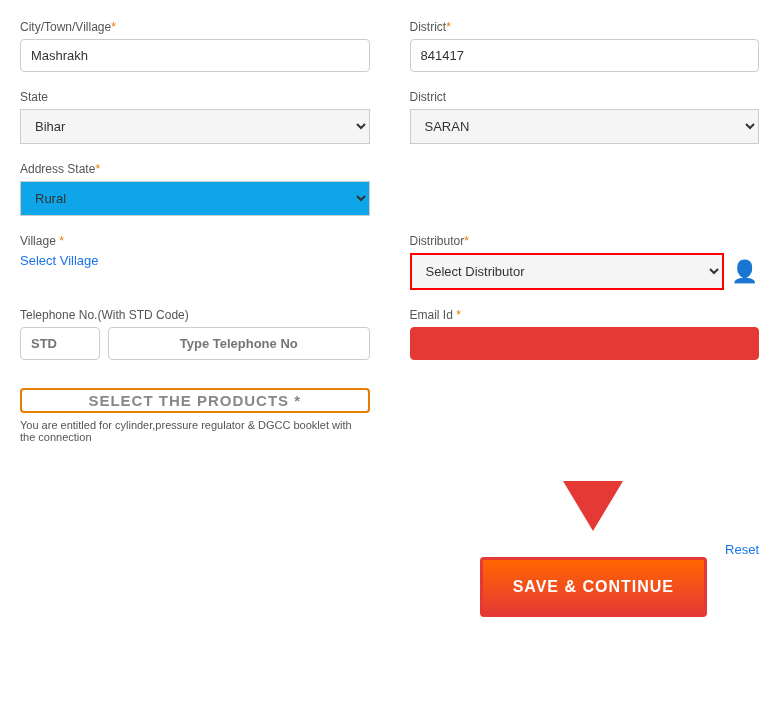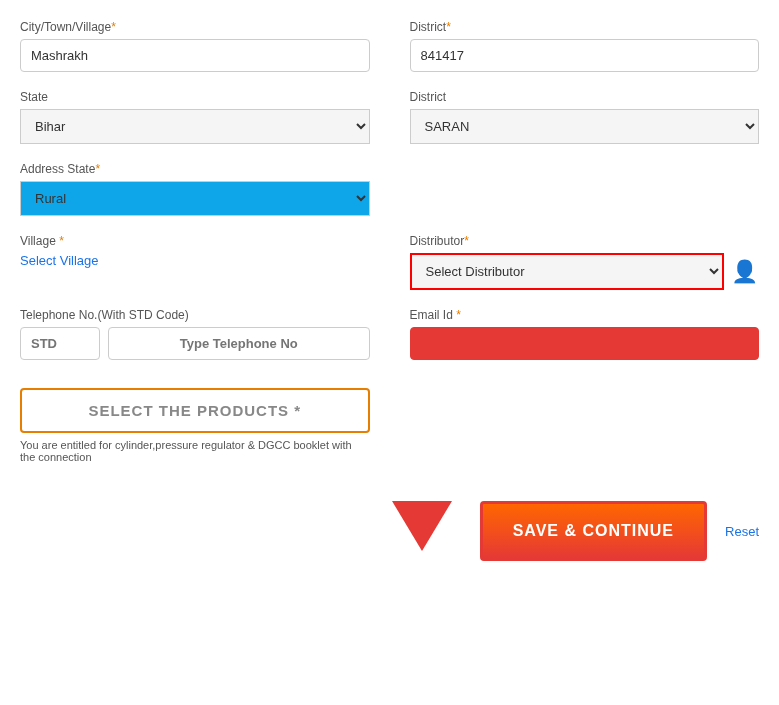--- a/index.html
+++ b/index.html
@@ -124,21 +124,21 @@
       grid-column: 1 / 2;
       margin-top: 10px;
     }
     .select-products-btn {
       border: 2px solid #e67e00;
       background: #fff;
       color: #888;
       font-size: 15px;
       font-weight: bold;
       letter-spacing: 1px;
-      padding: 12px 30px;
+      padding: 2px 30px;
       width: 100%;
       cursor: pointer;
       border-radius: 4px;
       text-transform: uppercase;
     }
     .entitled-text {
       font-size: 11px;
       color: #555;
       margin-top: 6px;
     }
@@ -174,22 +174,22 @@
     .save-row {
       display: flex;
       align-items: flex-end;
       gap: 10px;
       justify-content: flex-end;
       margin-top: 20px;
       grid-column: 1 / -1;
     }
     .arrow-btn-wrap {
       display: flex;
-      flex-direction: row;
-      align-items: flex-start;
+      flex-direction: column;
+      align-items: center;
       gap: 28px;
     }
   </style>
 </head>
 <body>
 
 <div class="form-grid">
 
   <div class="form-group">
     <label>

